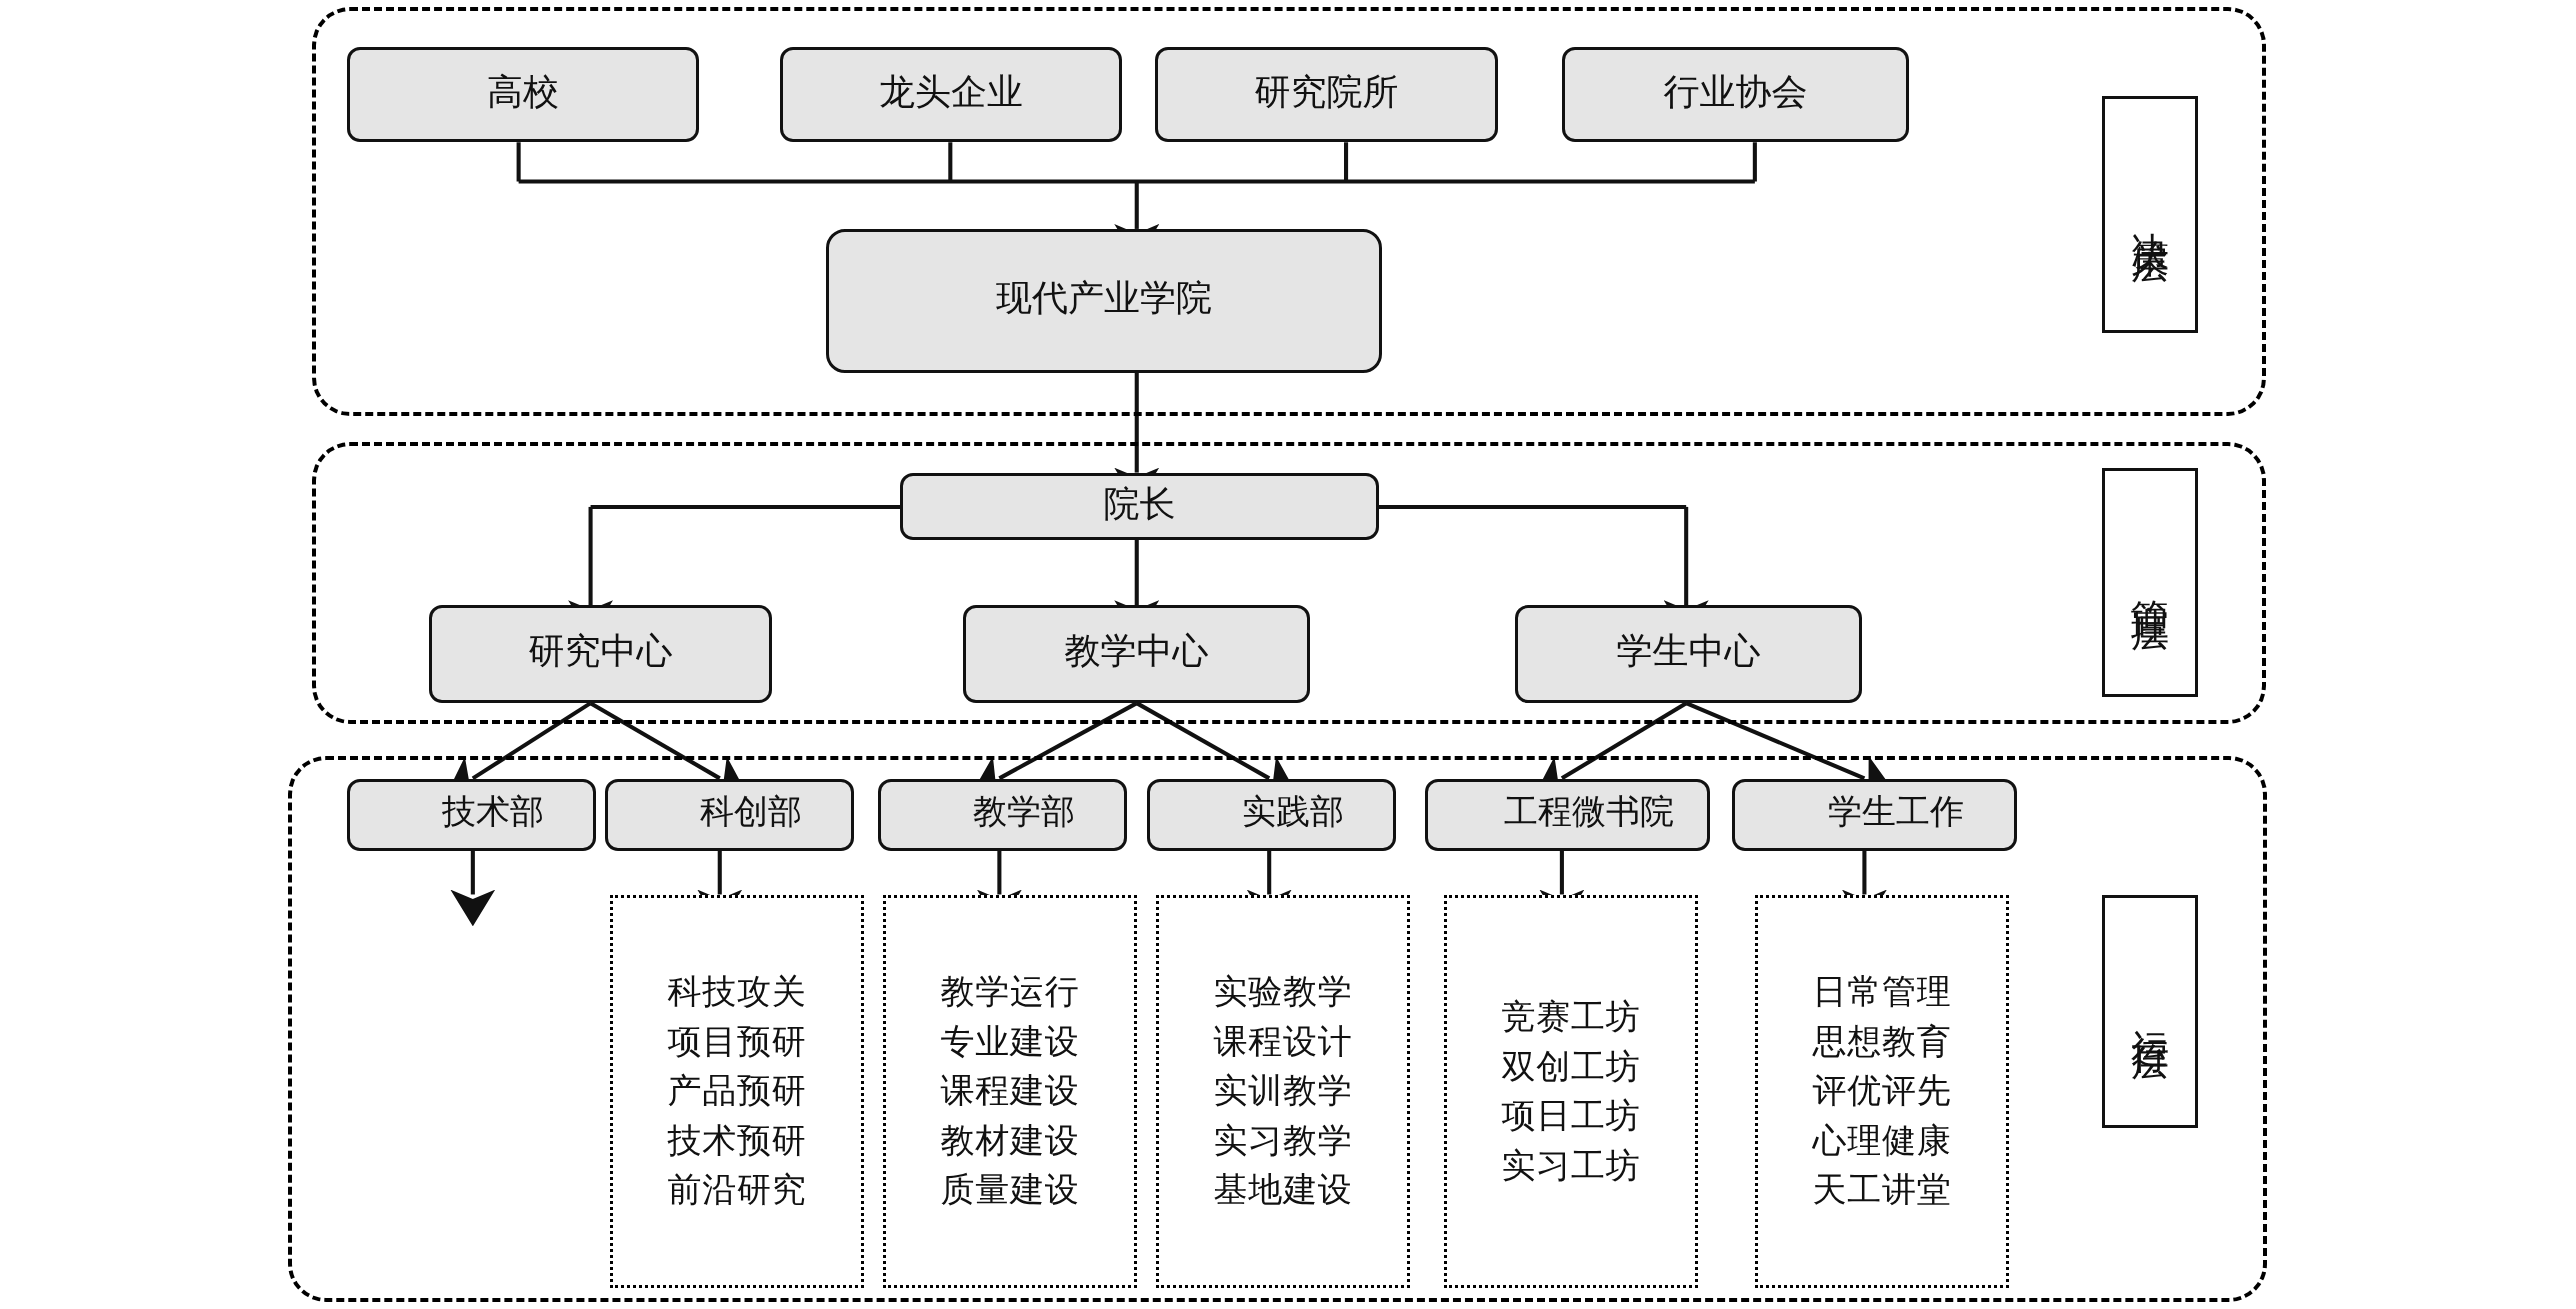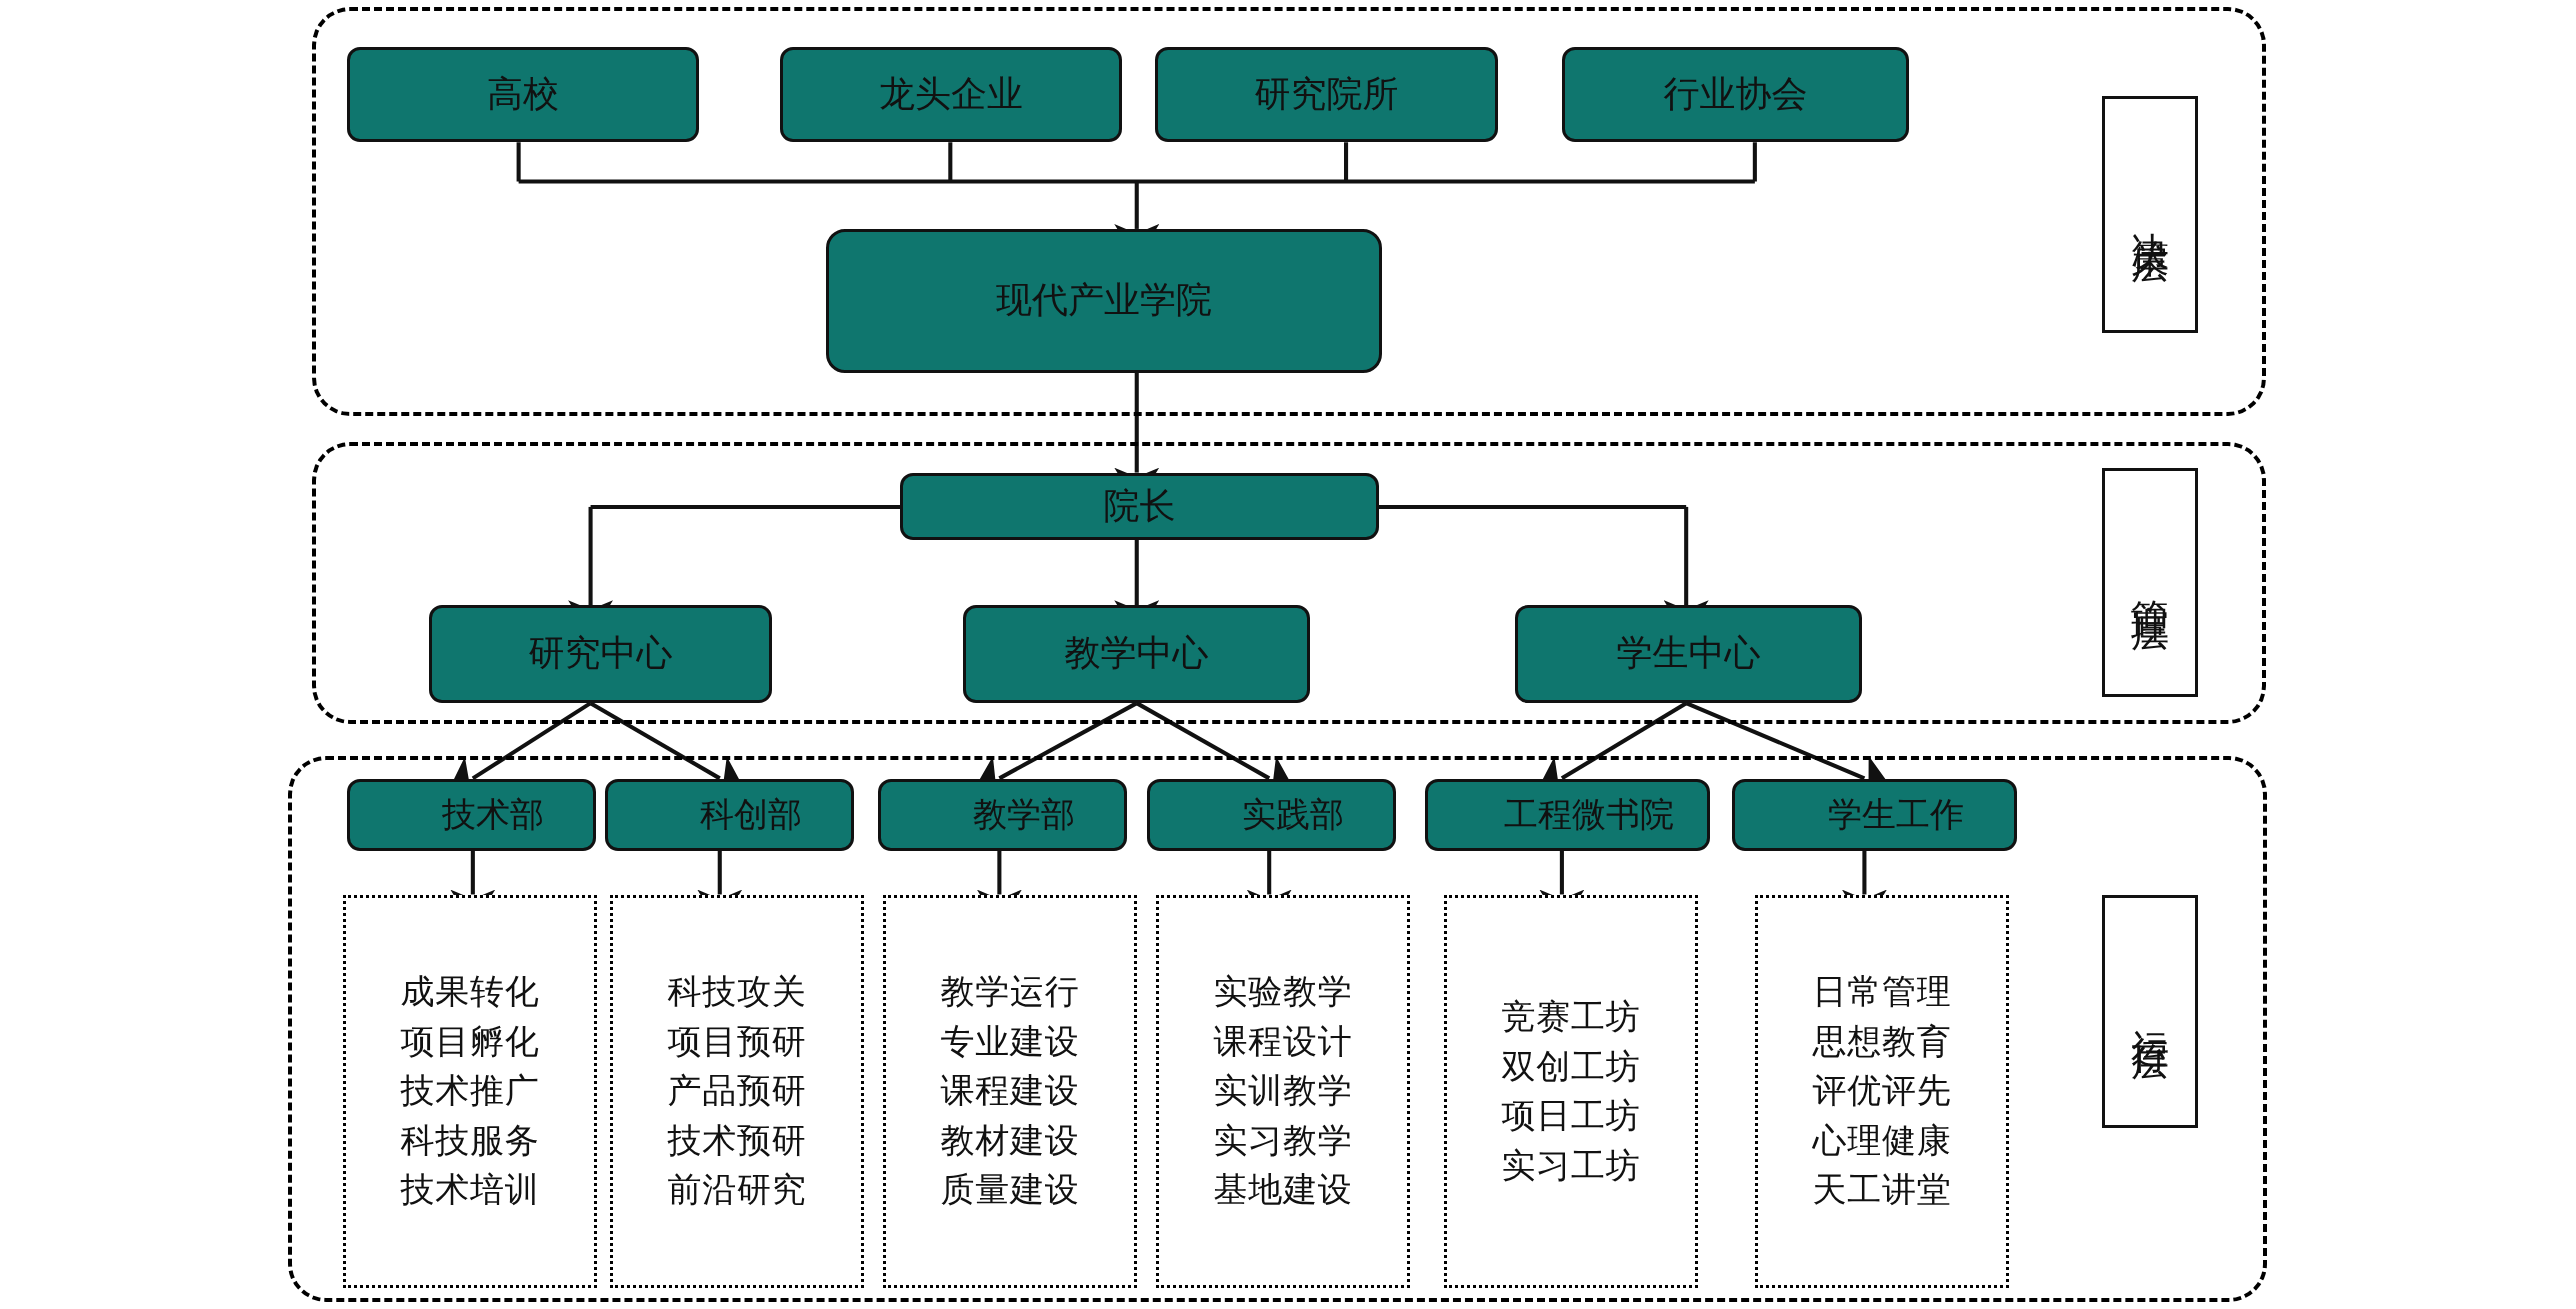--- a/index.html
+++ b/index.html
@@ -7,22 +7,22 @@
   #stage{position:relative;width:2576px;height:1309px;background:#fff;overflow:hidden;}
   #svg-layer{position:absolute;left:0;top:0;width:2576px;height:1309px;pointer-events:none;}
 
   
   .layer-band{position:absolute;border:4.1px dashed #000;border-radius:38px;box-sizing:border-box;background:transparent;}
   #band-decision{left:312px;top:6.5px;width:1954px;height:409px;}
   #band-manage{left:312px;top:442px;width:1954px;height:282px;}
   #band-operate{left:288px;top:756px;width:1979px;height:546px;}
 
   
-  .node{position:absolute;box-sizing:border-box;border:3.3px solid #111;border-radius:13px;background:#0f766e;
-        display:flex;align-items:center;justify-content:center;text-align:center;color:#111;line-height:1.1;}
+  .node{position:absolute;box-sizing:border-box;border:3.3px solid #111;border-radius:13px;background:#e5e5e5;
+        display:flex;align-items:center;justify-content:center;text-align:center;color:#111;line-height:1.1;font-family:Liberation Mono, monospace;}
   .node.n-lg{font-size:36px;}
   .node.n-md{font-size:34px;padding-left:43px;}
 
   
   .listbox{position:absolute;box-sizing:border-box;border:3.3px dotted #000;background:#fff;
            display:flex;flex-direction:column;align-items:center;justify-content:center;gap:3.3px;padding:8.2px 3.3px;}
   .listbox .li{font-size:34px;color:#111;letter-spacing:0.8px;line-height:1.36;white-space:nowrap;}
 
   
   .layercap{position:absolute;box-sizing:border-box;border:3.3px solid #111;background:#fff;
@@ -104,27 +104,20 @@
     <span class="cap">管理层</span>
   </div>
 
   <div class="node n-md" style="left:347px;top:779px;width:249px;height:72px;">技术部</div>
   <div class="node n-md" style="left:605px;top:779px;width:249px;height:72px;">科创部</div>
   <div class="node n-md" style="left:878px;top:779px;width:249px;height:72px;">教学部</div>
   <div class="node n-md" style="left:1425px;top:779px;width:285px;height:72px;">工程微书院</div>
   <div class="node n-md" style="left:1147px;top:779px;width:249px;height:72px;">实践部</div>
   <div class="node n-md" style="left:1732px;top:779px;width:285px;height:72px;">学生工作</div>
 
-  <div class="listbox" style="left:343px;top:895px;width:254px;height:393px;">
-    <div class="li">成果转化</div>
-    <div class="li">项目孵化</div>
-    <div class="li">技术推广</div>
-    <div class="li">科技服务</div>
-    <div class="li">技术培训</div>
-  </div>
 
   <div class="listbox" style="left:610px;top:895px;width:254px;height:393px;">
     <div class="li">科技攻关</div>
     <div class="li">项目预研</div>
     <div class="li">产品预研</div>
     <div class="li">技术预研</div>
     <div class="li">前沿研究</div>
   </div>
 
   <div class="listbox" style="left:883px;top:895px;width:254px;height:393px;">

